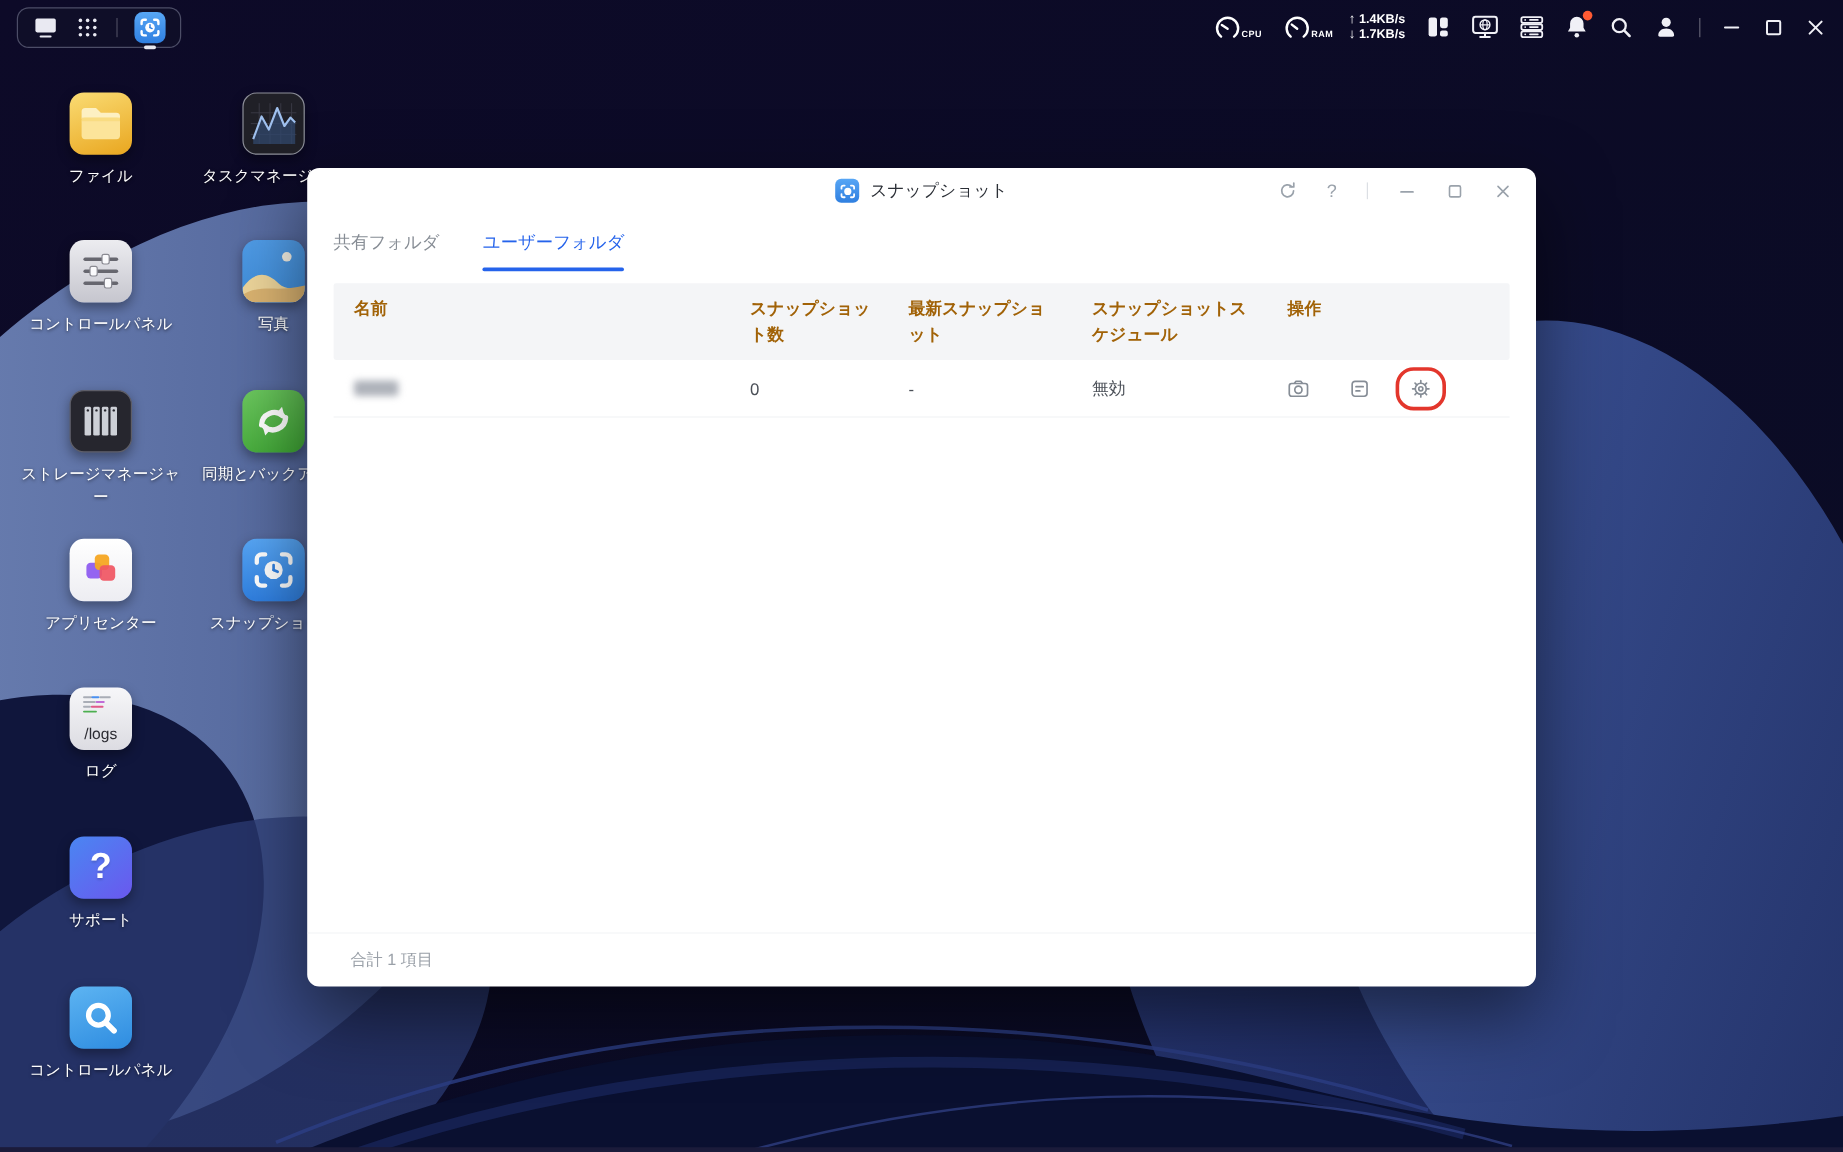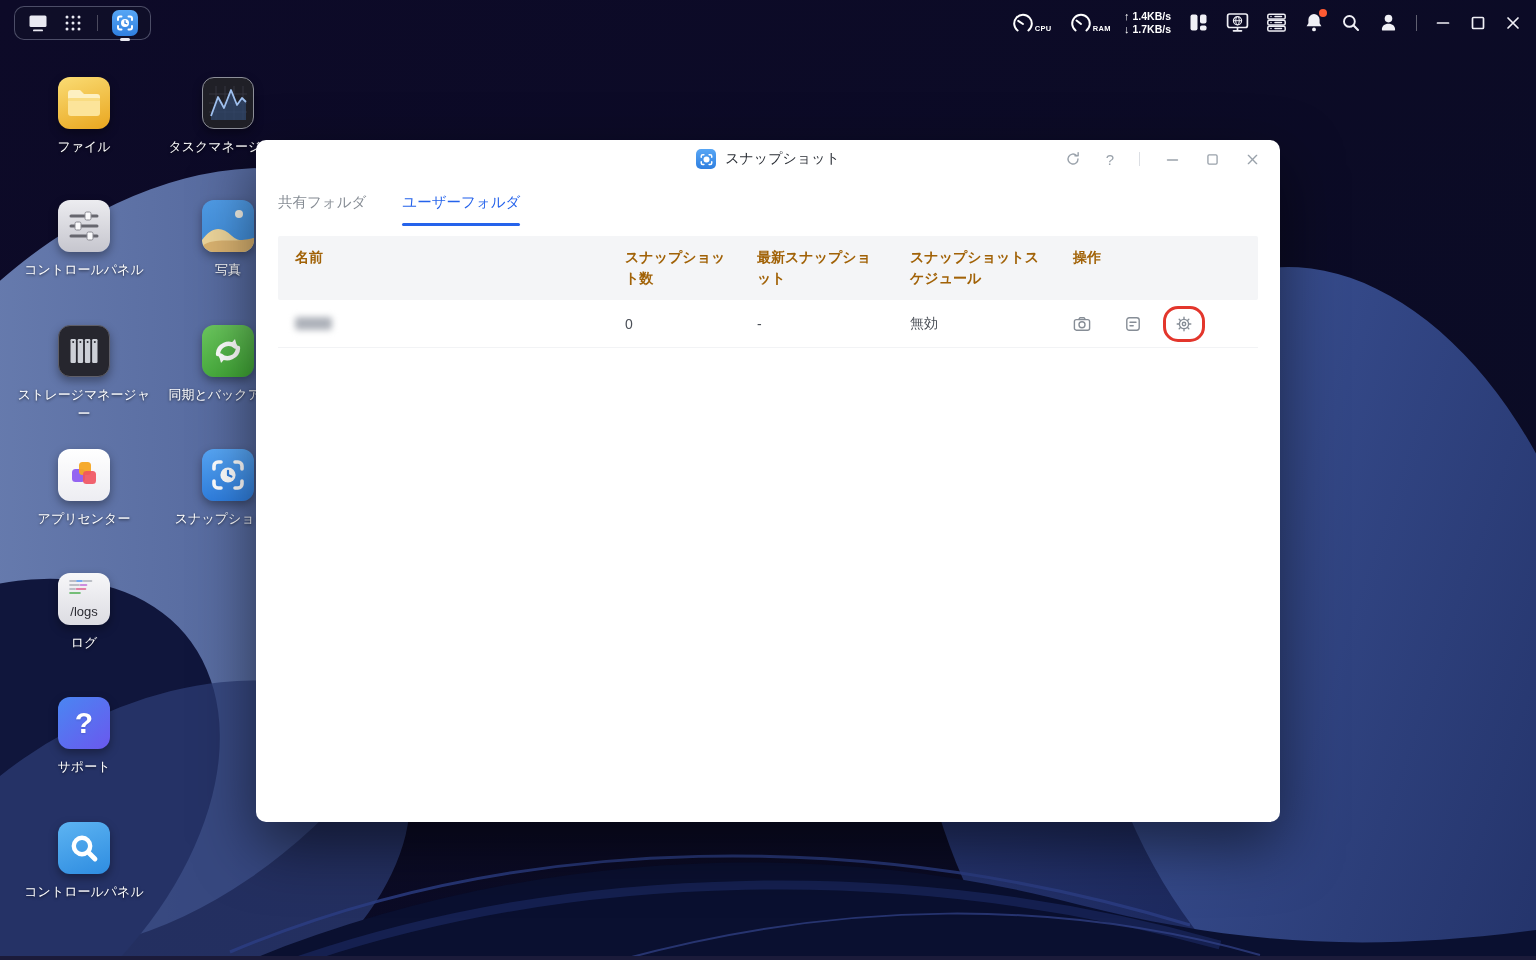--- a/index.html
+++ b/index.html
@@ -495,15 +495,18 @@
               <circle cx="9" cy="9" r="4.6"></circle>
               <circle cx="9" cy="9" r="1.7"></circle>
               <path d="M9 2.2 V4.4 M9 13.6 V15.8 M2.2 9 H4.4 M13.6 9 H15.8 M4.2 4.2 L5.7 5.7 M12.3 12.3 L13.8 13.8 M13.8 4.2 L12.3 5.7 M5.7 12.3 L4.2 13.8"></path>
             </svg>
             <span class="red-ring"></span>
           </span>
         </div>
       </div>
     </div>
 
+    <div class="dlg-footer">
+      <span>合計 1 項目</span>
+    </div>
   </div>
 
 </div>
 
 </body></html>

